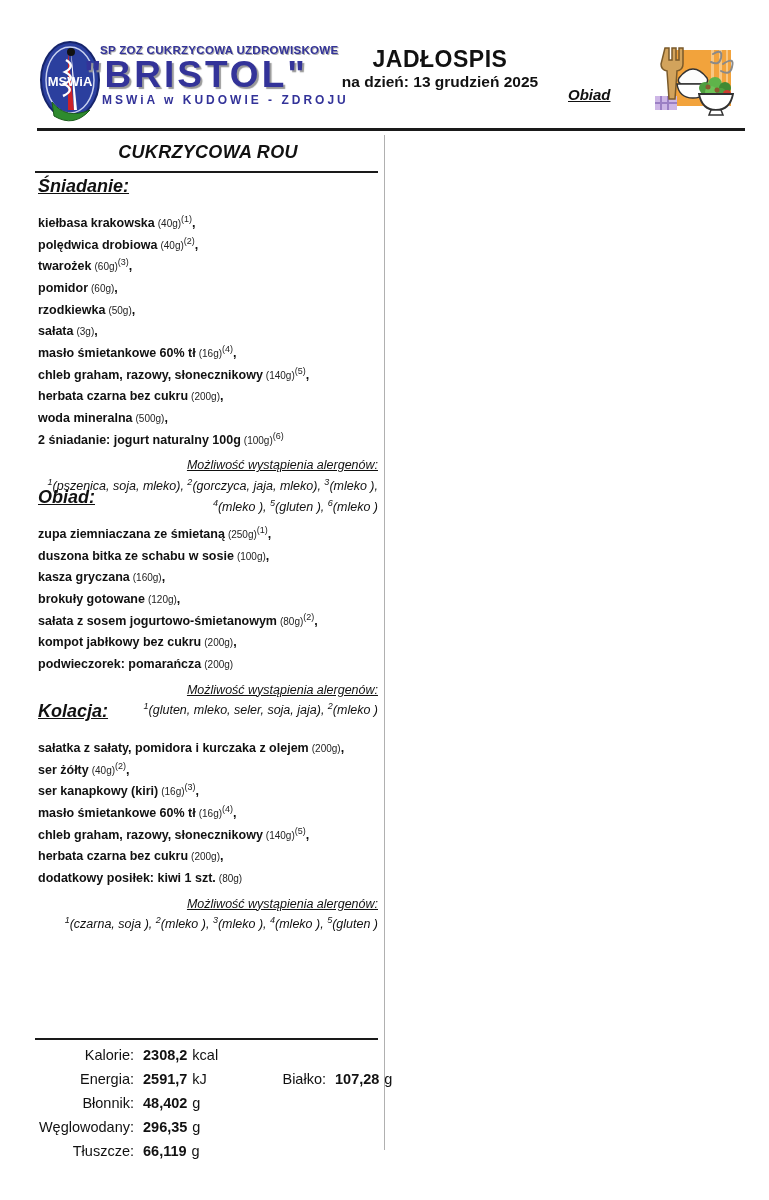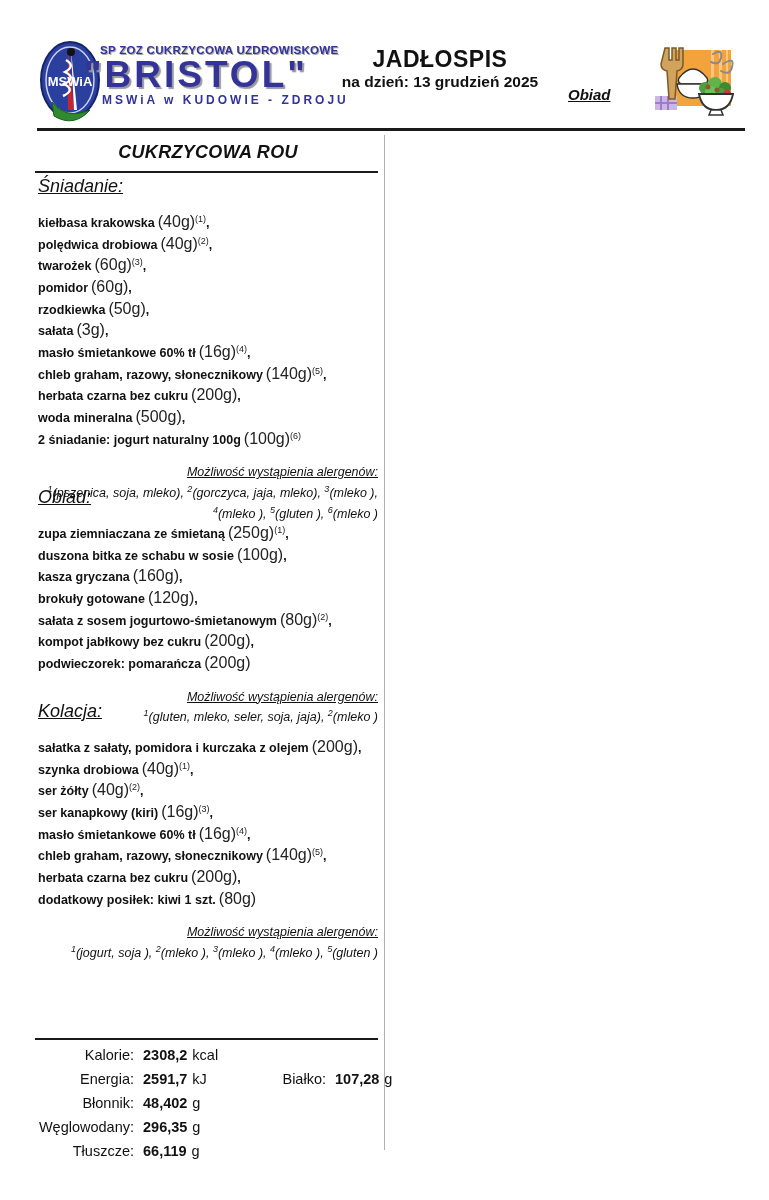--- a/index.html
+++ b/index.html
@@ -29,27 +29,27 @@
 
   
   .left-col { position:absolute; left:38px; top:138px; width:340px; }
   .diet-title { text-align:center; font-size:18px; font-weight:bold; font-style:italic; padding-top:4px; letter-spacing:0.3px; }
   .diet-rule { position:absolute; left:-3px; top:33px; width:343px; border-top:2px solid #1a1a1a; }
 
   .section { position:absolute; left:0; width:340px; }
   .sec-sniadanie { top:38px; }
   .sec-obiad { top:349px; }
   .sec-kolacja { top:563px; }
-  .sec-heading { font-size:18px; font-weight:normal; font-style:italic; text-decoration:underline; margin-bottom:14px; }
+  .sec-heading { font-size:18px; font-weight:bold; font-style:italic; text-decoration:underline; margin-bottom:14px; }
   .item { font-size:12.5px; line-height:17.5px; white-space:nowrap; }
   .item-name { font-weight:bold; }
-  .item-qty { font-size:16px; margin-left:3px; color:#222; }
+  .item-qty { font-size:10px; margin-left:3px; color:#222; }
   .item-sup { font-size:9px; color:#222; }
   .item-end { font-weight:bold; }
-  .allergen-block { text-align:right; font-style:italic; font-size:12.5px; line-height:16.5px; margin-top:15px; }
+  .allergen-block { text-align:right; font-style:italic; font-size:12.5px; line-height:16.5px; margin-top:8px; }
   .allergen-header { text-decoration:underline; }
   .allergen-sup { font-size:9px; }
 
   
   .nutrition { position:absolute; left:38px; top:1038px; width:345px; }
   .nutri-rule { border-top:2px solid #1a1a1a; width:343px; margin-left:-3px; }
   .nutri-rows { margin-top:7px; }
   .nutri-row { position:relative; display:flex; align-items:baseline; height:24px; font-size:14.5px; }
   .nutri-label { width:96px; text-align:right; flex:none; }
   .nutri-value { font-weight:bold; margin-left:9px; }
@@ -149,30 +149,29 @@
       <div class="item"><span class="item-name">podwieczorek: pomarańcza</span><span class="item-qty">(200g)</span><sup class="item-sup"></sup><span class="item-end"></span></div>
       <div class="allergen-block">
         <span class="allergen-header">Możliwość wystąpienia alergenów:</span><br>
         <span><sup class="allergen-sup">1</sup><span>(gluten, mleko, seler, soja,  jaja), </span></span><span><sup class="allergen-sup">2</sup><span>(mleko )</span></span>
       </div>
     </div>
 
     <div class="section sec-kolacja">
       <div class="sec-heading">Kolacja:</div>
       <div class="item"><span class="item-name">sałatka z sałaty, pomidora i kurczaka z olejem</span><span class="item-qty">(200g)</span><sup class="item-sup"></sup><span class="item-end">,</span></div>
-      <div class="item"><span class="item-name">szynka drobiowa</span><span class="item-qty">(40g)</span><sup class="item-sup">(1)</sup><span class="item-end">,</span></div>
       <div class="item"><span class="item-name">ser żółty</span><span class="item-qty">(40g)</span><sup class="item-sup">(2)</sup><span class="item-end">,</span></div>
       <div class="item"><span class="item-name">ser kanapkowy (kiri)</span><span class="item-qty">(16g)</span><sup class="item-sup">(3)</sup><span class="item-end">,</span></div>
       <div class="item"><span class="item-name">masło śmietankowe 60% tł</span><span class="item-qty">(16g)</span><sup class="item-sup">(4)</sup><span class="item-end">,</span></div>
       <div class="item"><span class="item-name">chleb graham, razowy, słonecznikowy</span><span class="item-qty">(140g)</span><sup class="item-sup">(5)</sup><span class="item-end">,</span></div>
       <div class="item"><span class="item-name">herbata czarna bez cukru</span><span class="item-qty">(200g)</span><sup class="item-sup"></sup><span class="item-end">,</span></div>
       <div class="item"><span class="item-name">dodatkowy posiłek: kiwi 1 szt.</span><span class="item-qty">(80g)</span><sup class="item-sup"></sup><span class="item-end"></span></div>
       <div class="allergen-block">
         <span class="allergen-header">Możliwość wystąpienia alergenów:</span><br>
-        <span><sup class="allergen-sup">1</sup><span>(jogurt,  soja ), </span></span><span><sup class="allergen-sup">2</sup><span>(mleko ), </span></span><span><sup class="allergen-sup">3</sup><span>(mleko ), </span></span><span><sup class="allergen-sup">4</sup><span>(mleko ), </span></span><span><sup class="allergen-sup">5</sup><span>(gluten  )</span></span>
+        <span><sup class="allergen-sup">1</sup><span>(czarna,  soja ), </span></span><span><sup class="allergen-sup">2</sup><span>(mleko ), </span></span><span><sup class="allergen-sup">3</sup><span>(mleko ), </span></span><span><sup class="allergen-sup">4</sup><span>(mleko ), </span></span><span><sup class="allergen-sup">5</sup><span>(gluten  )</span></span>
       </div>
     </div>
   </div>
 
   <div class="nutrition">
     <div class="nutri-rule"></div>
     <div class="nutri-rows">
       <div class="nutri-row">
         <span class="nutri-label">Kalorie:</span>
         <span class="nutri-value">2308,2</span>

